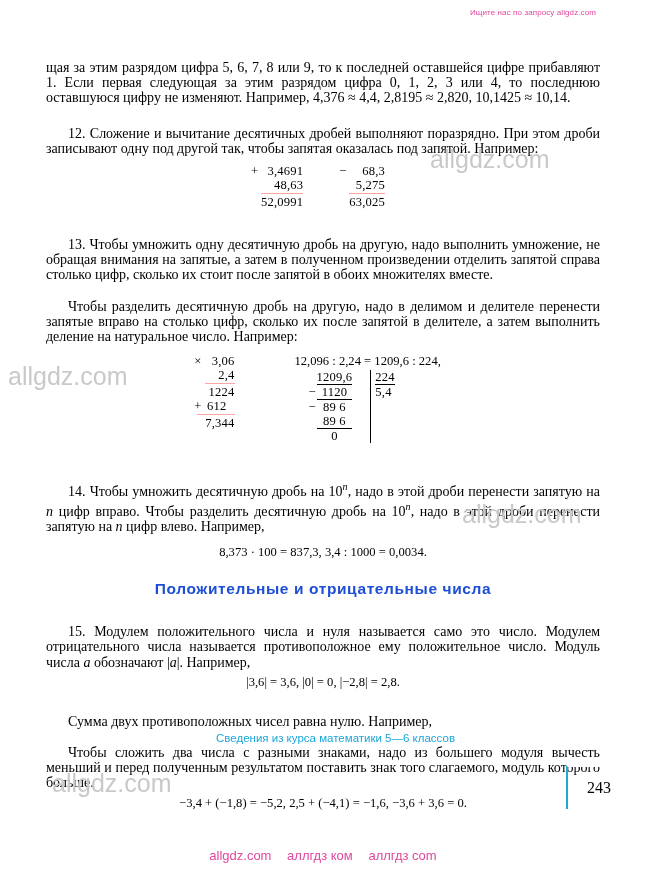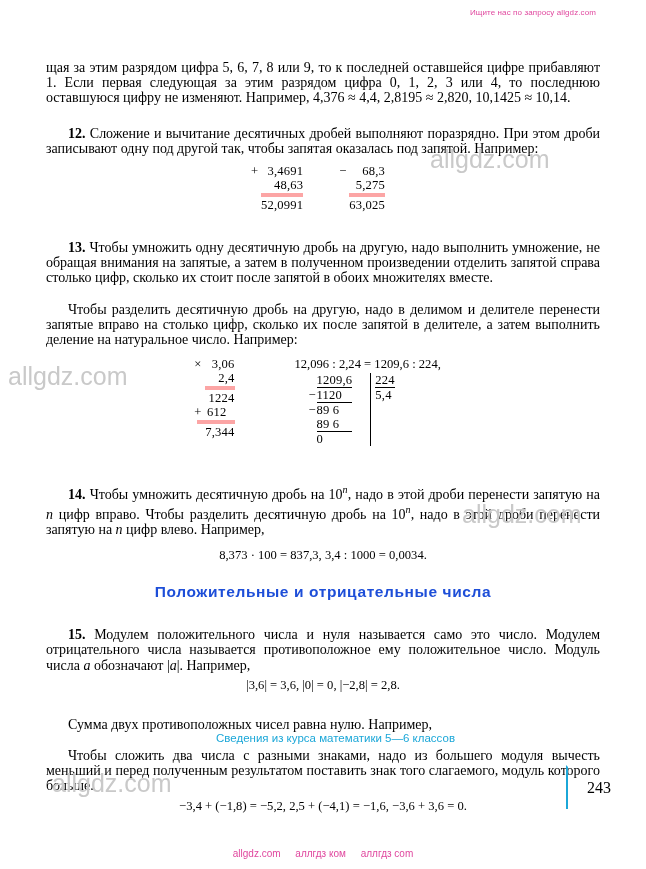--- a/index.html
+++ b/index.html
@@ -42,21 +42,21 @@
     margin: 16px 0 0 0;
     font-size: 14px;
     line-height: 15.2px;
     text-align: justify;
     text-indent: 22px;
   }
   p.noind {
     text-indent: 0;
   }
   .num {
-    font-weight: bold;
+    font-weight: normal;
   }
   .gap4 { height: 4px; }
   .gap8 { height: 8px; }
   .gap10 { height: 10px; }
   .gap12 { height: 12px; }
 
   
   .calc-row {
     display: flex;
     justify-content: center;
@@ -69,21 +69,21 @@
     position: relative;
     font-family: "Liberation Serif", serif;
     text-align: right;
   }
   .colsum .sign {
     position: absolute;
     left: -10px;
     font-size: 12.6px;
   }
   .colsum .line-under {
-    border-bottom: 4px solid #fca5a5;
+    border-bottom: 1px solid #fca5a5;
     padding-bottom: 1px;
   }
   .num-mono {
     font-size: 12.6px;
     letter-spacing: 0.2px;
     white-space: nowrap;
   }
 
   
   .divblock {
@@ -92,21 +92,21 @@
     font-size: 12.6px;
     line-height: 14px;
   }
   .divtop {
     white-space: nowrap;
   }
   .divgrid {
     display: flex;
   }
   .divleft {
-    text-align: left;
+    text-align: center;
   }
   .divright {
     border-left: 1px solid #000;
     padding-left: 4px;
     margin-left: 18px;
   }
   .underline {
     border-bottom: 1px solid #000;
   }
 
@@ -164,21 +164,21 @@
     font-family: "Liberation Serif", serif;
     font-size: 16px;
   }
   .bottom-promo {
     position: absolute;
     top: 848px;
     left: 0;
     width: 646px;
     text-align: center;
     font-family: "Liberation Sans", sans-serif;
-    font-size: 10px;
+    font-size: 13px;
     color: #e0479e;
   }
   .bottom-promo span { margin: 0 6px; }
   sup { font-size: 0.72em; vertical-align: super; }
 </style>
 </head>
 <body>
 
 <div class="page">
 

